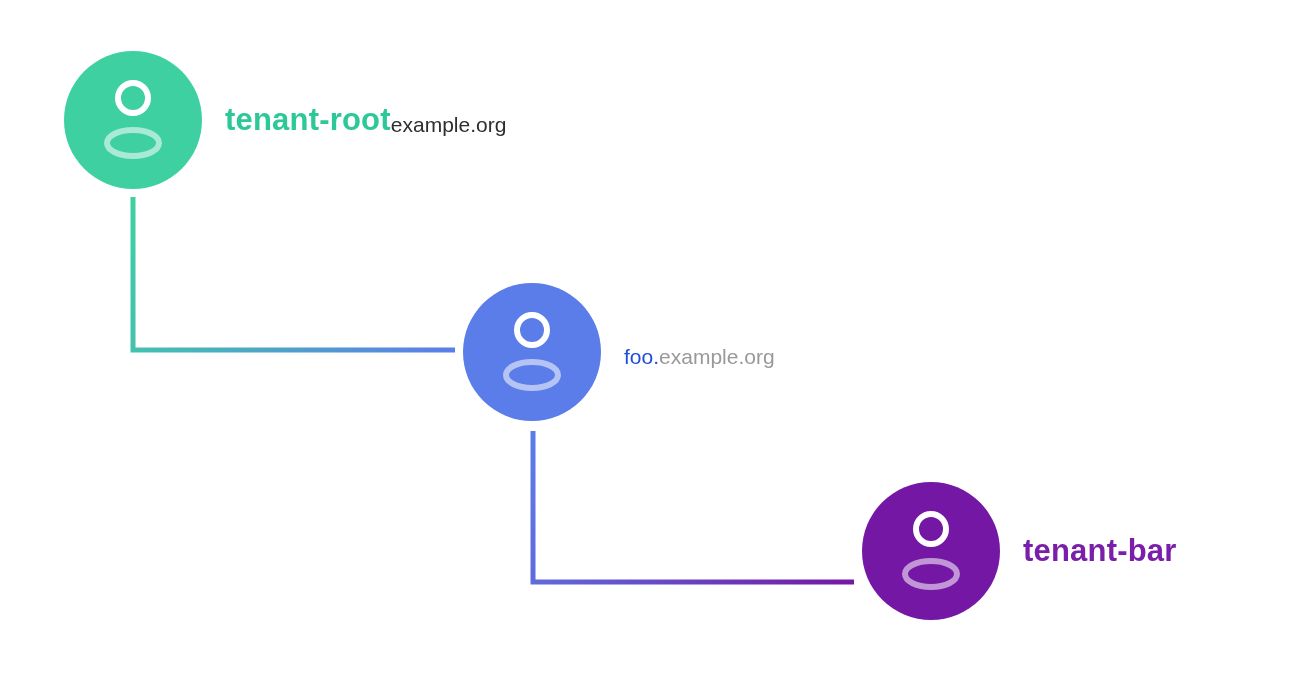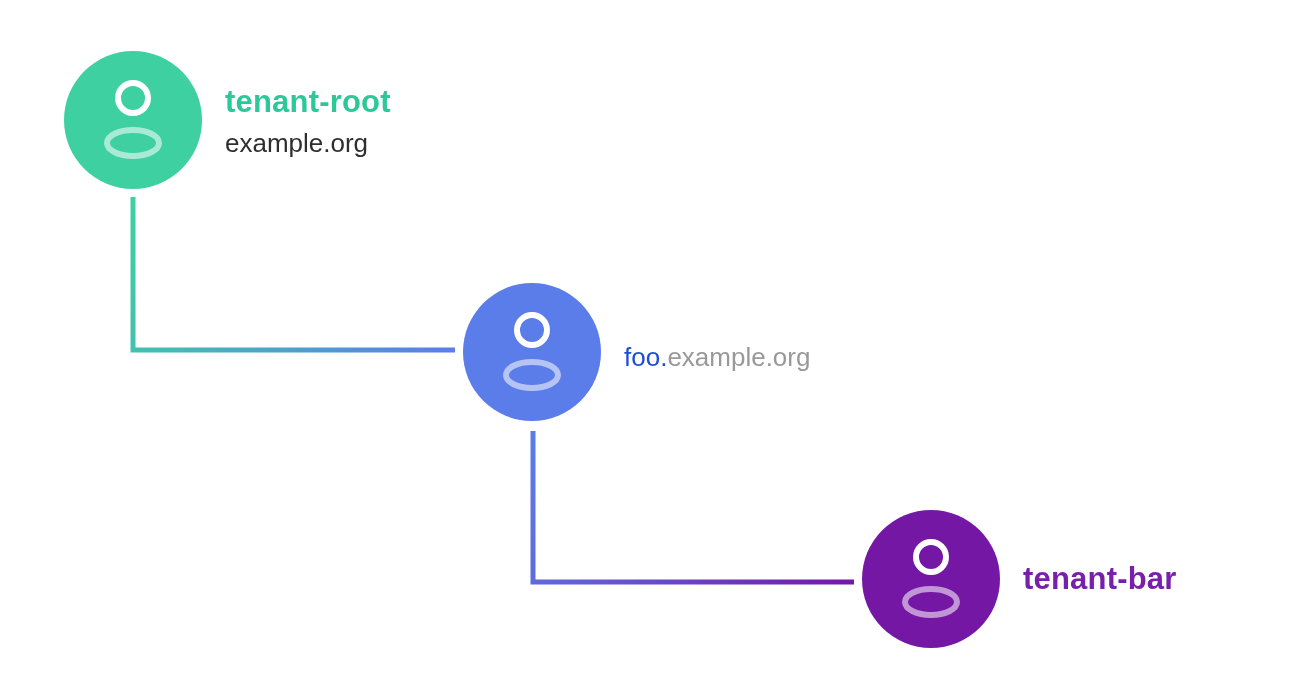--- a/index.html
+++ b/index.html
@@ -23,38 +23,38 @@
   }
   .node {
     position: absolute;
     display: flex;
     align-items: center;
     gap: 23px;
     z-index: 2;
   }
   .node-root { left: 64px;  top: 51px;  }
   .node-foo  { left: 463px; top: 283px; }
-  .node-bar  { left: 862px; top: 510px; justify-content: space-between; }
+  .node-bar  { left: 862px; top: 482px; justify-content: space-between; }
   .avatar {
     width: 138px;
     height: 138px;
     flex: 0 0 auto;
   }
   .avatar svg { display: block; width: 138px; height: 138px; }
-  .labels { display: flex; flex-direction: column; }
+  .labels { display: flex; flex-direction: row; }
   .title {
     font-size: 31px;
     font-weight: 700;
     line-height: 36px;
     letter-spacing: 0.2px;
     white-space: nowrap;
   }
   .domain {
     margin-top: 10px;
-    font-size: 26px;
+    font-size: 21px;
     line-height: 26px;
     white-space: nowrap;
   }
 </style>
 </head>
 <body>
 
 <div class="canvas">
 
   <svg class="connectors" viewBox="0 0 1300 700" xmlns="http://www.w3.org/2000/svg">

